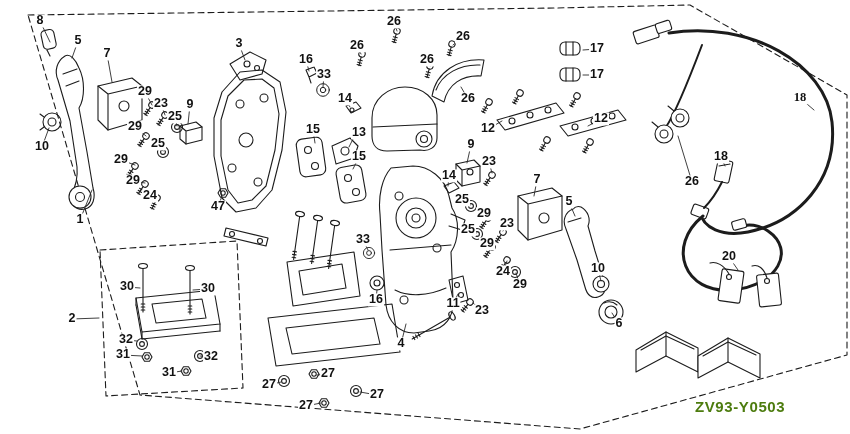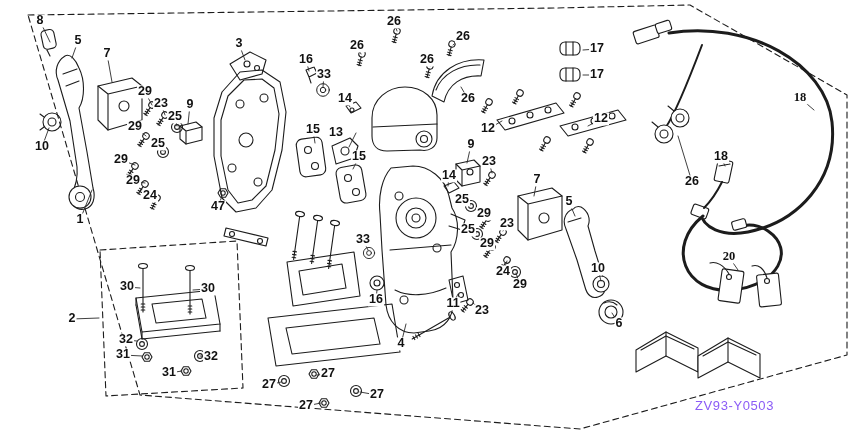--- a/index.html
+++ b/index.html
@@ -14,21 +14,21 @@
   .art-layer .thick{stroke-width:3;}
   .art-layer .med{stroke-width:2;}
   #leader-lines line{stroke:#2a2a2a;stroke-width:0.9;}
   .callout{
     position:absolute;transform:translate(-50%,-50%);
     font-size:12.5px;font-weight:700;color:#111;background:#ffffff;
     padding:0 1px;line-height:1.05;white-space:nowrap;
   }
   .diagram-code{
     position:absolute;left:695px;top:398px;
-    font-size:13px;font-weight:400;color:#8b5cf6;letter-spacing:0.6px;
+    font-size:15px;font-weight:700;color:#4d7c0f;letter-spacing:0.6px;
   }
 </style>
 </head>
 <body>
 
 <div class="stage">
 
   <svg class="art-layer" width="850" height="434" viewBox="0 0 850 434" aria-hidden="true">
     <defs>
       <g id="sym-screw">
@@ -381,21 +381,21 @@
       <span class="callout" style="left: 218px; top: 207px;">47</span>
       <span class="callout" style="left: 239px; top: 44px;">3</span>
       <span class="callout" style="left: 306px; top: 60px;">16</span>
       <span class="callout" style="left: 324px; top: 75px;">33</span>
       <span class="callout" style="left: 357px; top: 46px;">26</span>
       <span class="callout" style="left: 394px; top: 22px;">26</span>
       <span class="callout" style="left: 427px; top: 60px;">26</span>
       <span class="callout" style="left: 463px; top: 37px;">26</span>
       <span class="callout" style="left: 345px; top: 99px;">14</span>
       <span class="callout" style="left: 313px; top: 130px;">15</span>
-      <span class="callout" style="left: 336px; top: 133px;">13</span>
+      <span class="callout" style="left: 359px; top: 133px;">13</span>
       <span class="callout" style="left: 359px; top: 157px;">15</span>
       <span class="callout" style="left: 468px; top: 99px;">26</span>
       <span class="callout" style="left: 488px; top: 129px;">12</span>
       <span class="callout" style="left: 601px; top: 119px;">12</span>
       <span class="callout" style="left: 471px; top: 145px;">9</span>
       <span class="callout" style="left: 449px; top: 176px;">14</span>
       <span class="callout" style="left: 489px; top: 162px;">23</span>
       <span class="callout" style="left: 462px; top: 200px;">25</span>
       <span class="callout" style="left: 484px; top: 214px;">29</span>
       <span class="callout" style="left: 468px; top: 230px;">25</span>
@@ -417,21 +417,21 @@
       <span class="callout" style="left: 208px; top: 289px;">30</span>
       <span class="callout" style="left: 126px; top: 340px;">32</span>
       <span class="callout" style="left: 123px; top: 355px;">31</span>
       <span class="callout" style="left: 169px; top: 373px;">31</span>
       <span class="callout" style="left: 211px; top: 357px;">32</span>
       <span class="callout" style="left: 597px; top: 49px;">17</span>
       <span class="callout" style="left: 597px; top: 75px;">17</span>
       <span class="callout" style="left: 800px; top: 98px; font-family: Liberation Serif, serif;">18</span>
       <span class="callout" style="left: 721px; top: 157px;">18</span>
       <span class="callout" style="left: 692px; top: 182px;">26</span>
-      <span class="callout" style="left: 729px; top: 257px; font-family: Liberation Serif, serif;">20</span>
+      <span class="callout" style="left: 729px; top: 257px;">20</span>
       <span class="callout" style="left: 537px; top: 180px;">7</span>
       <span class="callout" style="left: 569px; top: 202px;">5</span>
       <span class="callout" style="left: 598px; top: 269px;">10</span>
       <span class="callout" style="left: 619px; top: 324px;">6</span>
     </div>
 
   <div class="diagram-code">ZV93-Y0503</div>
 </div>
 
 </body></html>

